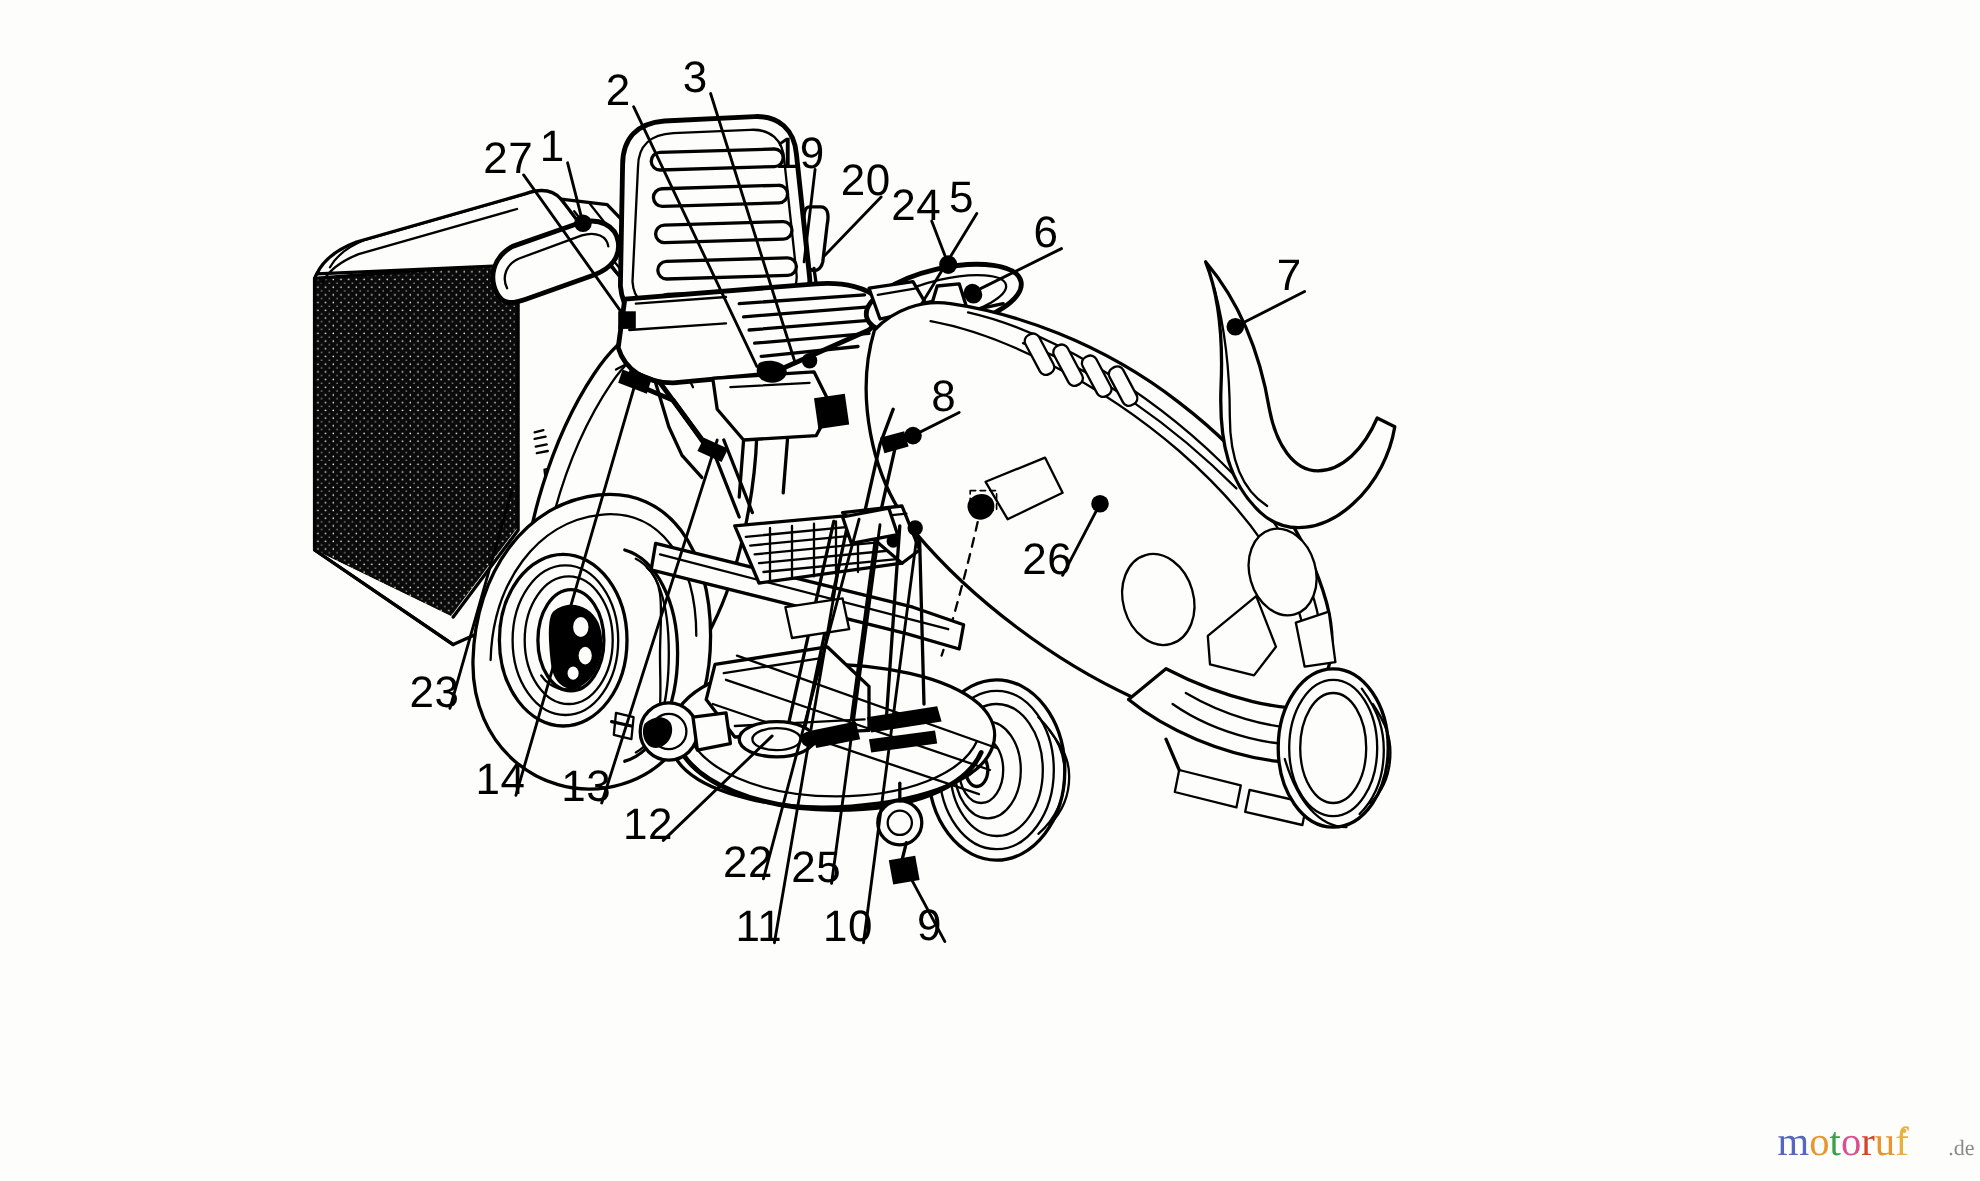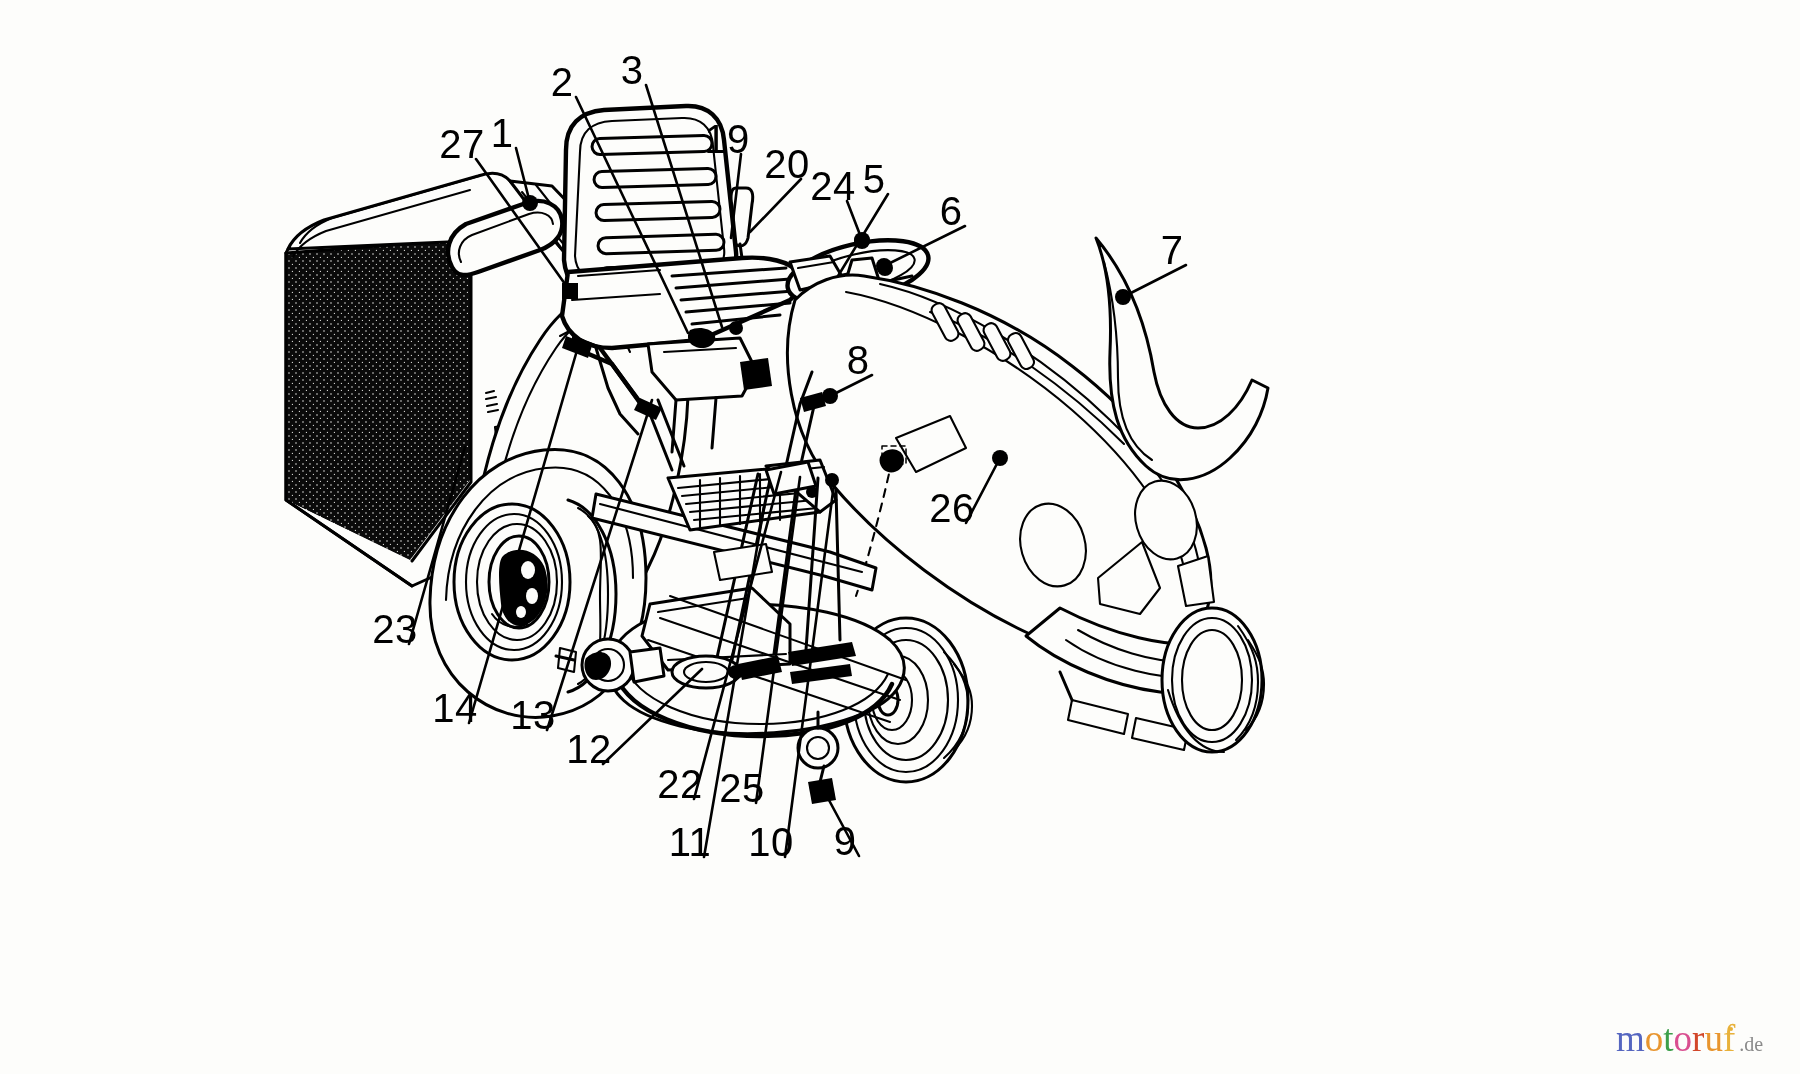--- a/index.html
+++ b/index.html
@@ -34,21 +34,21 @@
   #watermark{
     position:absolute;
     left:1616px;top:1017px;
     font-family:"Liberation Serif", serif;
     font-size:34px;
     letter-spacing:0px;
     white-space:nowrap;
     user-select:none;
   }
   #watermark .lg{font-size:37px;}
-  #watermark .sfx{font-size:20px;color:#8a8a8a;letter-spacing:0px;}
+  #watermark .sfx{font-size:20px;color:#8a8a8a;letter-spacing:0px;margin-left:32px;}
   #watermark .dotacc{
      display:inline-block;width:4px;height:4px;border-radius:50%;
      background:#e8b13a;position:relative;top:-20px;left:-6px;
   }
 </style>
 </head>
 <body>
 
 <div id="stage">
 

